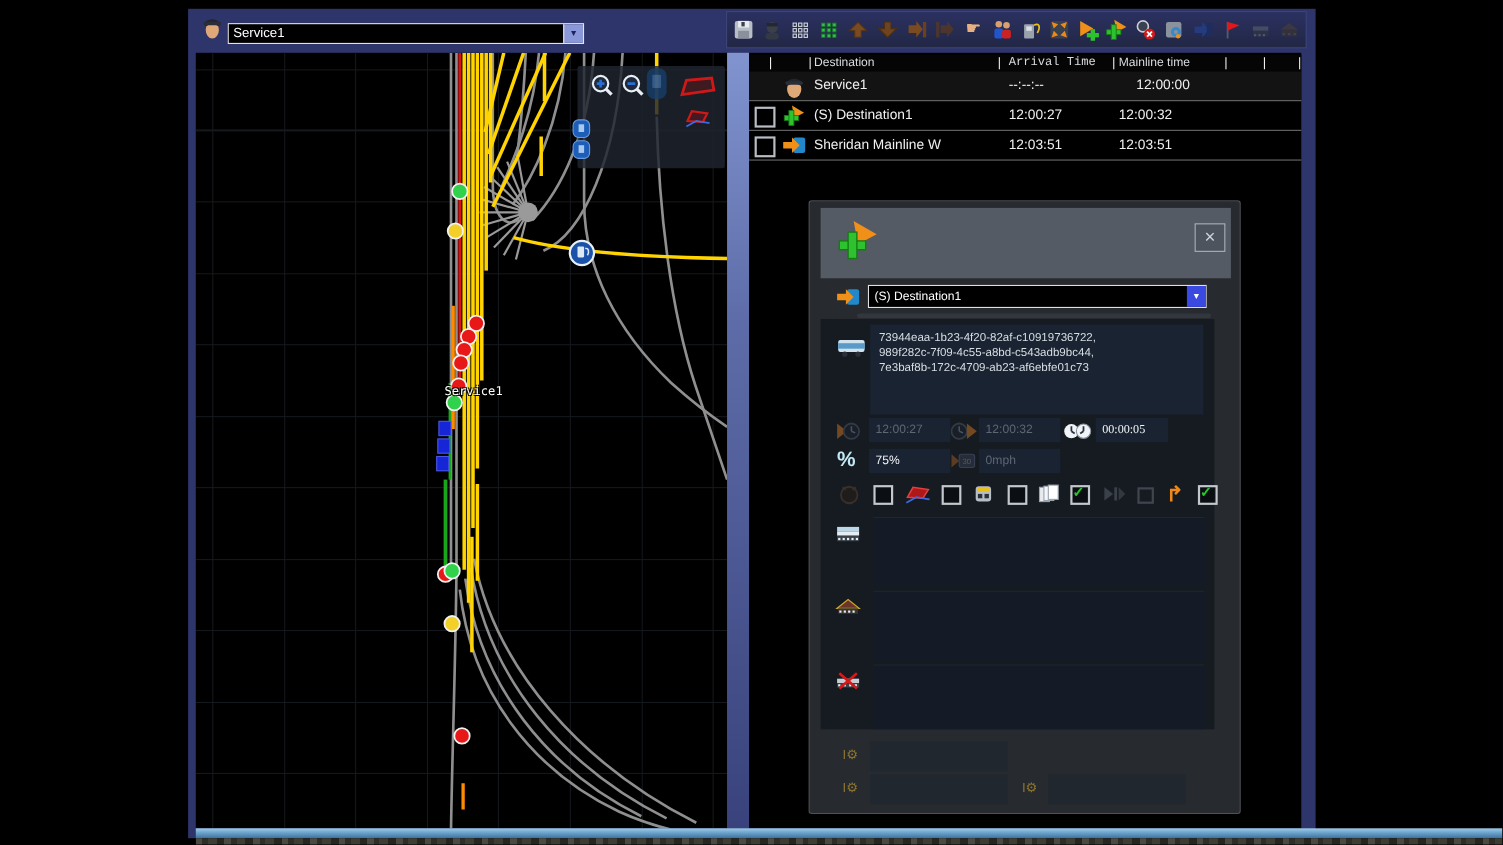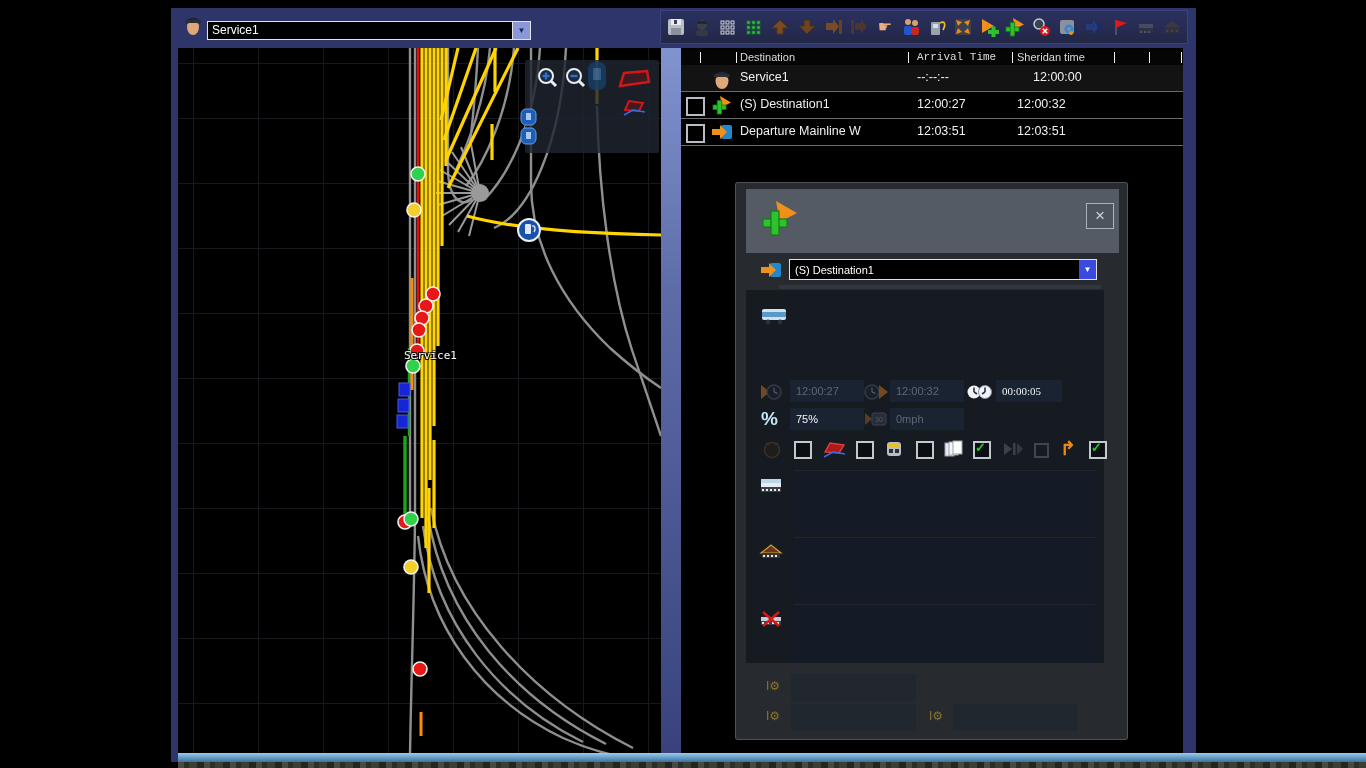--- a/index.html
+++ b/index.html
@@ -409,21 +409,21 @@
     <div class="abs thead">
       <div class="abs tick" style="left:19px;"></div>
       <div class="abs tick" style="left:55px;"></div>
       <div class="abs tick" style="left:227px;"></div>
       <div class="abs tick" style="left:331px;"></div>
       <div class="abs tick" style="left:433px;"></div>
       <div class="abs tick" style="left:468px;"></div>
       <div class="abs tick" style="left:500px;"></div>
       <div class="abs hlabel" style="left:59px;">Destination</div>
       <div class="abs hlabel" style="left:236px;font-family:Liberation Mono, monospace;">Arrival Time</div>
-      <div class="abs hlabel" style="left:336px;">Sheridan time</div>
+      <div class="abs hlabel" style="left:336px;">Mainline time</div>
     </div>
 
     <div class="abs trow" style="top:17px;background:#131313;">
       <div class="abs rowicon">
         <svg width="22" height="24">
             <ellipse cx="11" cy="14" rx="6.5" ry="8" fill="#e0a878"></ellipse>
             <path d="M3,8 Q11,1 19,8 L17,11 Q11,7 5,11 Z" fill="#23262e"></path>
             <rect x="3" y="7" width="16" height="3" rx="1.5" fill="#2a2e38"></rect>
           </svg>
       </div>
@@ -449,21 +449,21 @@
     <div class="abs rowline" style="top:70px;"></div>
 
     <div class="abs trow" style="top:71px;">
       <div class="abs rcheck"></div>
       <div class="abs rowicon">
         <svg width="22" height="22">
             <rect x="10" y="4" width="11" height="14" rx="2" fill="#2288cc"></rect>
             <polygon points="1,8 9,8 9,4 16,11 9,18 9,14 1,14" fill="#f09018"></polygon>
           </svg>
       </div>
-      <div class="cell" style="left:59px;">Departure Mainline W</div>
+      <div class="cell" style="left:59px;">Sheridan Mainline W</div>
       <div class="cell" style="left:236px;">12:03:51</div>
       <div class="cell" style="left:336px;">12:03:51</div>
     </div>
     <div class="abs rowline" style="top:97px;"></div>
   </div>
 
 
   <div class="abs dialog">
     <div class="abs dlg-header">
       <div class="abs" style="left:14px;top:10px;">
@@ -490,20 +490,25 @@
 
     <div class="abs dlg-content">
 
       <div class="abs" style="left:14px;top:16px;">
         <svg width="28" height="20">
             <rect x="2" y="3" width="24" height="11" rx="2" fill="#cfe3ef"></rect>
             <rect x="2" y="6" width="24" height="5" fill="#5a9ac8"></rect>
             <circle cx="8" cy="16" r="2.4" fill="#2a2f3a"></circle>
             <circle cx="20" cy="16" r="2.4" fill="#2a2f3a"></circle>
           </svg>
+      </div>
+      <div class="abs consist-box">
+        <div>73944eaa-1b23-4f20-82af-c10919736722,</div>
+        <div>989f282c-7f09-4c55-a8bd-c543adb9bc44,</div>
+        <div>7e3baf8b-172c-4709-ab23-af6ebfe01c73</div>
       </div>
 
       <div class="abs" style="left:14px;top:92px;opacity:0.8;">
         <svg width="24" height="20">
             <polygon points="1,3 10,10 1,17" fill="#8a5520"></polygon>
             <circle cx="14" cy="10" r="7" fill="#1a2028" stroke="#3a424e" stroke-width="1.6"></circle>
             <line x1="14" y1="10" x2="14" y2="5.5" stroke="#55607a" stroke-width="1.4"></line>
             <line x1="14" y1="10" x2="17.5" y2="11.5" stroke="#55607a" stroke-width="1.4"></line>
           </svg>
       </div>

